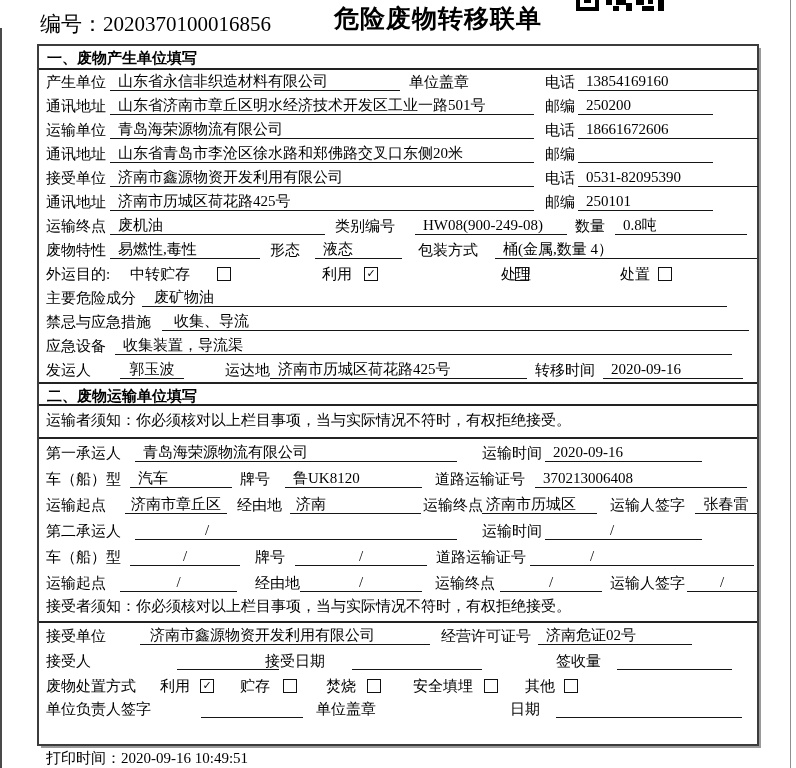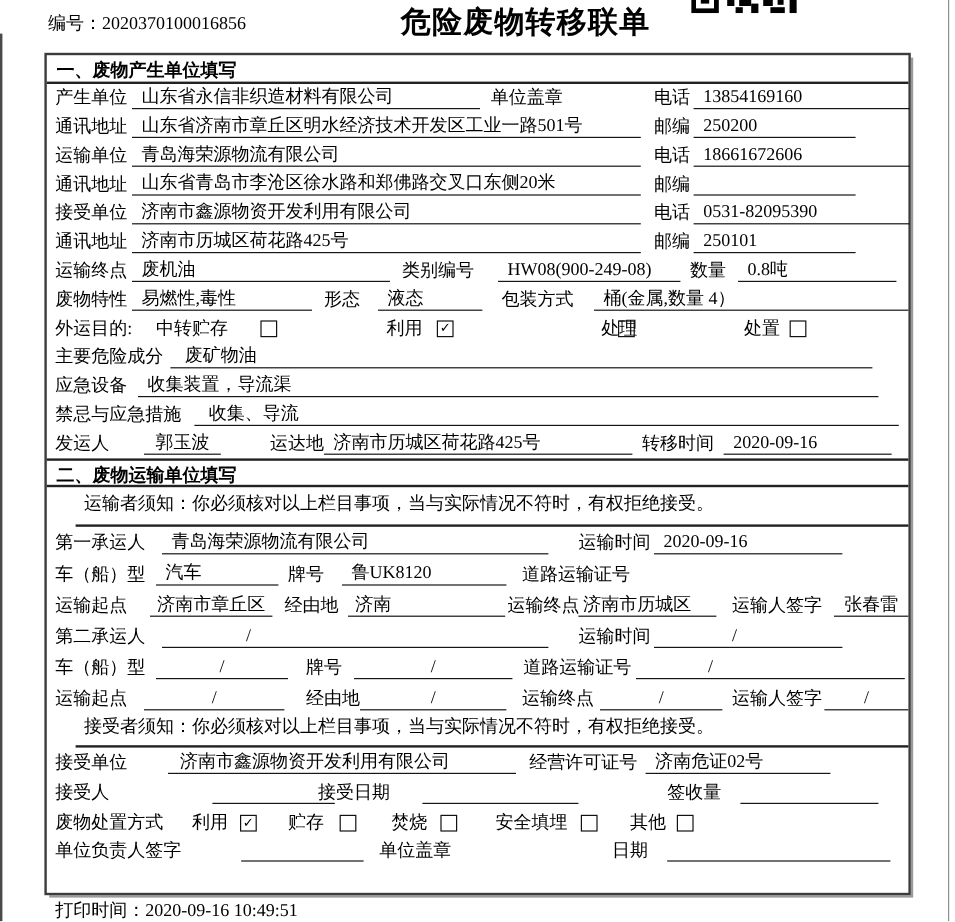--- a/index.html
+++ b/index.html
@@ -1,32 +1,32 @@
 <!DOCTYPE html>
 <html><head>
 <meta charset="utf-8">
 <style>
   html,body{margin:0;padding:0;background:#fff;}
   .page{position:relative;width:796px;height:768px;background:#fff;overflow:hidden;
         font-family:"Liberation Serif","DejaVu Serif",serif;color:#000;font-size:15px;}
   .edge{position:absolute;background:#4a4a4a;}
   .edge-left{left:0;top:28px;bottom:0;width:2px;}
   .edge-right{left:790px;top:0;bottom:0;width:1px;background:#8f8f8f;}
-  .doc-no{position:absolute;left:40px;top:10px;font-size:15px;}
+  .doc-no{position:absolute;left:40px;top:10px;font-size:21px;}
   .title{position:absolute;left:334px;top:2px;font-size:25px;font-weight:900;letter-spacing:1px;
          font-family:"Liberation Sans","DejaVu Sans",sans-serif;}
   .qr{position:absolute;left:576px;top:0;}
   .tbl{position:absolute;left:37px;top:44px;width:722px;height:702px;background:#fff;
        border:2px solid #3c3c3c;box-shadow:3px 3px 0 -1px #9a9a9a;box-sizing:border-box;}
   .sec-h{position:relative;height:24px;border-bottom:2px solid #222;box-sizing:border-box;
          font-weight:bold;font-size:15px;padding:3px 0 0 8px;
          font-family:"Liberation Sans","DejaVu Sans",sans-serif;}
   .sec-h.bt{border-top:2px solid #222;}
   .row{position:relative;height:24px;}
-  .notice{position:relative;border-bottom:2px solid #222;box-sizing:border-box;margin-left:24px;}
+  .notice{position:relative;border-bottom:2px solid #222;box-sizing:border-box;}
   .seg{position:absolute;bottom:3px;white-space:nowrap;line-height:17px;}
   .u{border-bottom:1px solid #161616;min-height:17px;box-sizing:border-box;padding-left:8px;}
   .c{text-align:center;padding-left:0;}
   .cb{position:absolute;bottom:5px;width:12px;height:12px;border:1.5px solid #111;
       font-size:11px;line-height:12px;text-align:center;
       font-family:"DejaVu Sans","Liberation Sans",sans-serif;}
   .print-line{position:absolute;left:46px;top:749px;font-size:15px;}
 </style>
 </head>
 <body>
@@ -132,27 +132,27 @@
       <span class="seg" style="left:581px">处置</span>
       <span class="cb" style="left:619px"></span>
     </div>
 
     <div class="row">
       <span class="seg" style="left:7px">主要危险成分</span>
       <span class="seg u" style="left:103px;width:585px;padding-left:12px">废矿物油</span>
     </div>
 
     <div class="row">
+      <span class="seg" style="left:7px">禁忌与应急措施</span>
+      <span class="seg u" style="left:123px;width:587px;padding-left:12px">收集、导流</span>
+    </div>
+
+    <div class="row">
       <span class="seg" style="left:7px">应急设备</span>
       <span class="seg u" style="left:76px;width:617px">收集装置，导流渠</span>
-    </div>
-
-    <div class="row">
-      <span class="seg" style="left:7px">禁忌与应急措施</span>
-      <span class="seg u" style="left:123px;width:587px;padding-left:12px">收集、导流</span>
     </div>
 
     <div class="row">
       <span class="seg" style="left:7px">发运人</span>
       <span class="seg u c" style="left:81px;width:64px">郭玉波</span>
       <span class="seg" style="left:186px">运达地</span>
       <span class="seg u" style="left:231px;width:257px">济南市历城区荷花路425号</span>
       <span class="seg" style="left:496px">转移时间</span>
       <span class="seg u" style="left:564px;width:140px">2020-09-16</span>
     </div>
@@ -169,20 +169,21 @@
       <span class="seg" style="left:443px">运输时间</span>
       <span class="seg u" style="left:506px;width:157px">2020-09-16</span>
     </div>
 
     <div class="row" style="height:26px">
       <span class="seg" style="left:7px">车（船）型</span>
       <span class="seg u" style="left:91px;width:102px">汽车</span>
       <span class="seg" style="left:201px">牌号</span>
       <span class="seg u" style="left:246px;width:137px">鲁UK8120</span>
       <span class="seg" style="left:396px">道路运输证号</span>
+      <span class="seg u" style="left:496px;width:212px">370213006408</span>
     </div>
 
     <div class="row" style="height:26px">
       <span class="seg" style="left:7px">运输起点</span>
       <span class="seg u" style="left:86px;width:102px;padding-left:6px">济南市章丘区</span>
       <span class="seg" style="left:198px">经由地</span>
       <span class="seg u" style="left:251px;width:131px;padding-left:6px">济南</span>
       <span class="seg" style="left:384px">运输终点</span>
       <span class="seg u" style="left:443px;width:115px;padding-left:4px">济南市历城区</span>
       <span class="seg" style="left:571px">运输人签字</span>

